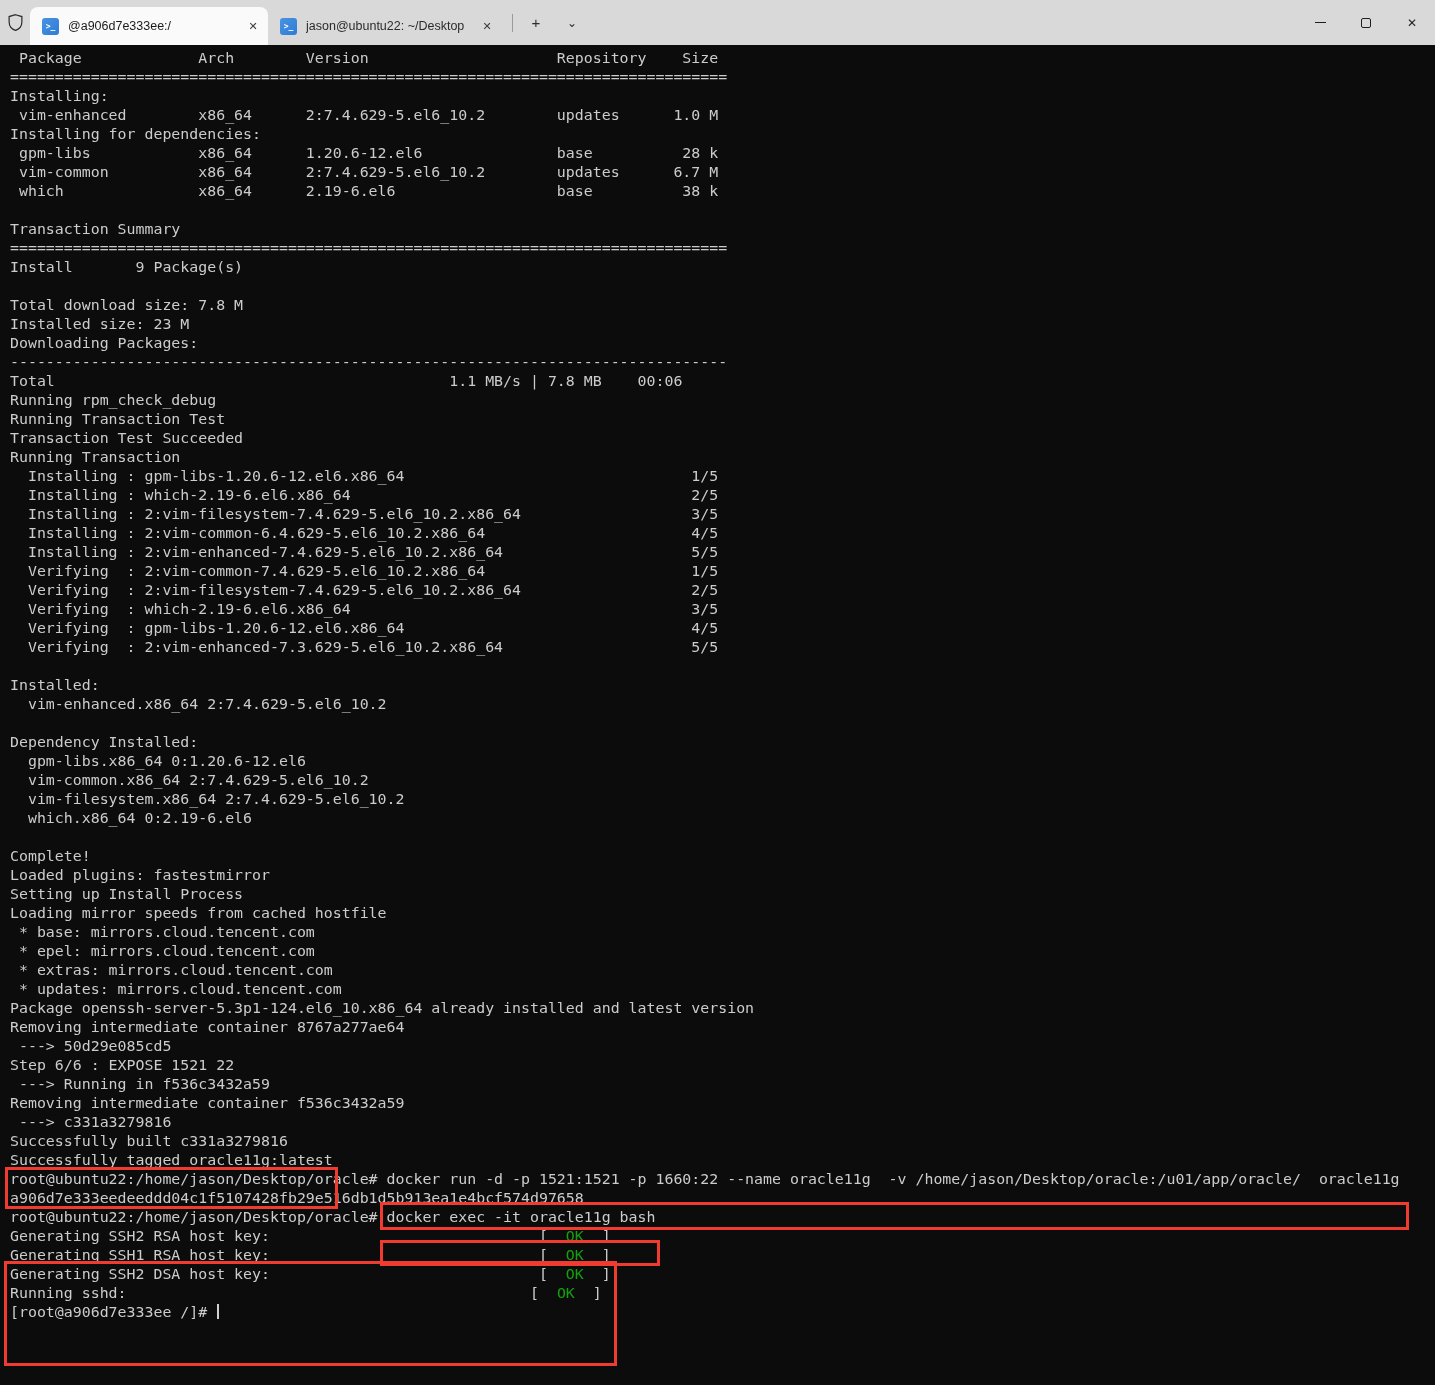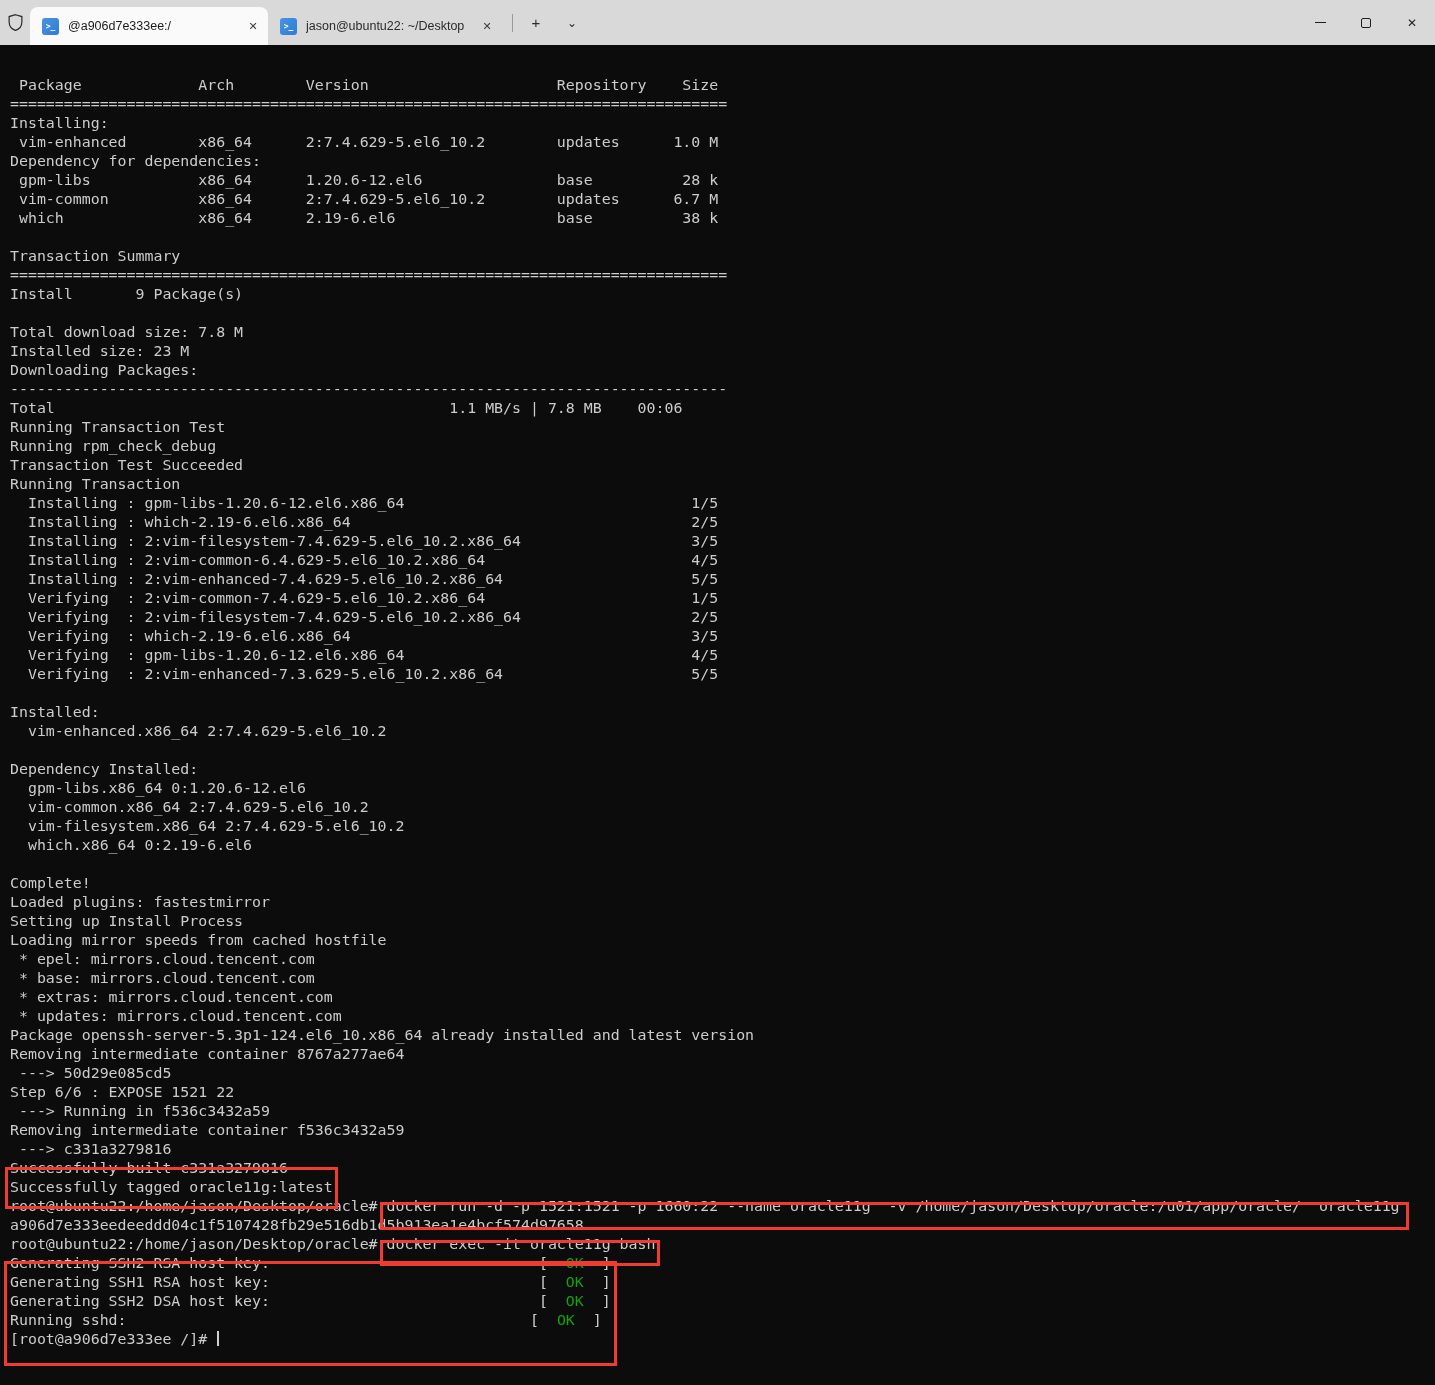--- a/index.html
+++ b/index.html
@@ -31,21 +31,21 @@
   .wbtn { width:46px; height:45px; display:flex; align-items:center; justify-content:center;
           color:#1f1f1f; font-size:12px; }
   .min-glyph { display:block; width:11px; height:1px; background:#1f1f1f; }
   .max-glyph { display:block; width:10px; height:10px; border:1.2px solid #1f1f1f; border-radius:2px; }
 
   
   .terminal { position:absolute; top:45px; left:0; right:0; bottom:0;
               background:var(--terminal_background,#0c0c0c);
               color:var(--terminal_foreground,#cccccc);
               font-family:"DejaVu Sans Mono","Liberation Mono",monospace;
-              font-size:14.9px; line-height:19px; padding:4px 0 0 10px;margin-top:27px; }
+              font-size:14.9px; line-height:19px; padding:4px 0 0 10px; }
   .term-line { white-space:pre; height:19px; }
   .term-line .ok { color:var(--ok_green,#13a10e); }
   .cursor { display:inline-block; width:2px; height:15px; background:#cfcfcf;
             vertical-align:-2px; margin-left:1px; }
 
   
   .ann { position:absolute; border:3px solid var(--annotation_red,#ef3b30); z-index:5; }
 </style>
 </head>
 <body>
@@ -83,36 +83,36 @@
       <span class="max-glyph"></span>
     </div>
     <div class="wbtn">✕</div>
   </div>
 
   <div class="terminal" id="terminal">
       <div class="term-line"><span> Package             Arch        Version                     Repository    Size</span></div>
       <div class="term-line"><span>================================================================================</span></div>
       <div class="term-line"><span>Installing:</span></div>
       <div class="term-line"><span> vim-enhanced        x86_64      2:7.4.629-5.el6_10.2        updates      1.0 M</span></div>
-      <div class="term-line"><span>Dependency for dependencies:</span></div>
+      <div class="term-line"><span>Installing for dependencies:</span></div>
       <div class="term-line"><span> gpm-libs            x86_64      1.20.6-12.el6               base          28 k</span></div>
       <div class="term-line"><span> vim-common          x86_64      2:7.4.629-5.el6_10.2        updates      6.7 M</span></div>
       <div class="term-line"><span> which               x86_64      2.19-6.el6                  base          38 k</span></div>
       <div class="term-line"><span></span></div>
       <div class="term-line"><span>Transaction Summary</span></div>
       <div class="term-line"><span>================================================================================</span></div>
       <div class="term-line"><span>Install       9 Package(s)</span></div>
       <div class="term-line"><span></span></div>
       <div class="term-line"><span>Total download size: 7.8 M</span></div>
       <div class="term-line"><span>Installed size: 23 M</span></div>
       <div class="term-line"><span>Downloading Packages:</span></div>
       <div class="term-line"><span>--------------------------------------------------------------------------------</span></div>
       <div class="term-line"><span>Total                                            1.1 MB/s | 7.8 MB    00:06</span></div>
+      <div class="term-line"><span>Running rpm_check_debug</span></div>
       <div class="term-line"><span>Running Transaction Test</span></div>
-      <div class="term-line"><span>Running rpm_check_debug</span></div>
       <div class="term-line"><span>Transaction Test Succeeded</span></div>
       <div class="term-line"><span>Running Transaction</span></div>
       <div class="term-line"><span>  Installing : gpm-libs-1.20.6-12.el6.x86_64                                1/5</span></div>
       <div class="term-line"><span>  Installing : which-2.19-6.el6.x86_64                                      2/5</span></div>
       <div class="term-line"><span>  Installing : 2:vim-filesystem-7.4.629-5.el6_10.2.x86_64                   3/5</span></div>
       <div class="term-line"><span>  Installing : 2:vim-common-6.4.629-5.el6_10.2.x86_64                       4/5</span></div>
       <div class="term-line"><span>  Installing : 2:vim-enhanced-7.4.629-5.el6_10.2.x86_64                     5/5</span></div>
       <div class="term-line"><span>  Verifying  : 2:vim-common-7.4.629-5.el6_10.2.x86_64                       1/5</span></div>
       <div class="term-line"><span>  Verifying  : 2:vim-filesystem-7.4.629-5.el6_10.2.x86_64                   2/5</span></div>
       <div class="term-line"><span>  Verifying  : which-2.19-6.el6.x86_64                                      3/5</span></div>
@@ -125,22 +125,22 @@
       <div class="term-line"><span>Dependency Installed:</span></div>
       <div class="term-line"><span>  gpm-libs.x86_64 0:1.20.6-12.el6</span></div>
       <div class="term-line"><span>  vim-common.x86_64 2:7.4.629-5.el6_10.2</span></div>
       <div class="term-line"><span>  vim-filesystem.x86_64 2:7.4.629-5.el6_10.2</span></div>
       <div class="term-line"><span>  which.x86_64 0:2.19-6.el6</span></div>
       <div class="term-line"><span></span></div>
       <div class="term-line"><span>Complete!</span></div>
       <div class="term-line"><span>Loaded plugins: fastestmirror</span></div>
       <div class="term-line"><span>Setting up Install Process</span></div>
       <div class="term-line"><span>Loading mirror speeds from cached hostfile</span></div>
+      <div class="term-line"><span> * base: mirrors.cloud.tencent.com</span></div>
       <div class="term-line"><span> * epel: mirrors.cloud.tencent.com</span></div>
-      <div class="term-line"><span> * base: mirrors.cloud.tencent.com</span></div>
       <div class="term-line"><span> * extras: mirrors.cloud.tencent.com</span></div>
       <div class="term-line"><span> * updates: mirrors.cloud.tencent.com</span></div>
       <div class="term-line"><span>Package openssh-server-5.3p1-124.el6_10.x86_64 already installed and latest version</span></div>
       <div class="term-line"><span>Removing intermediate container 8767a277ae64</span></div>
       <div class="term-line"><span> ---&gt; 50d29e085cd5</span></div>
       <div class="term-line"><span>Step 6/6 : EXPOSE 1521 22</span></div>
       <div class="term-line"><span> ---&gt; Running in f536c3432a59</span></div>
       <div class="term-line"><span>Removing intermediate container f536c3432a59</span></div>
       <div class="term-line"><span> ---&gt; c331a3279816</span></div>
       <div class="term-line"><span>Successfully built c331a3279816</span></div>

